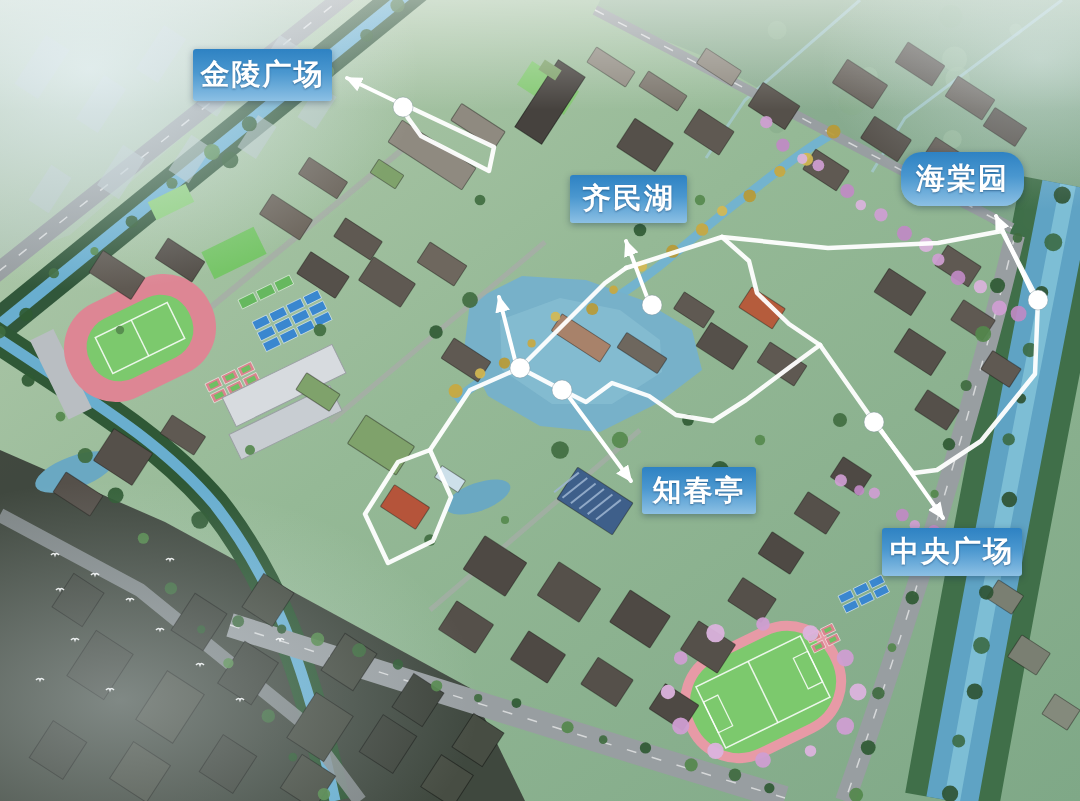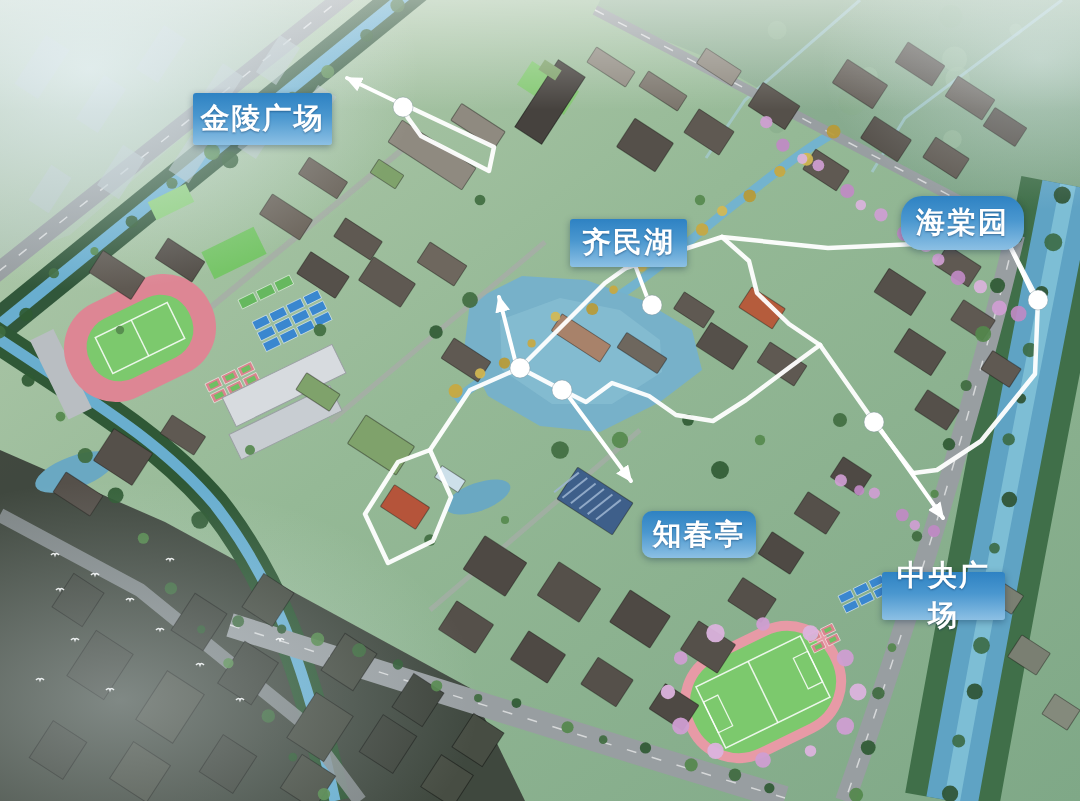--- a/index.html
+++ b/index.html
@@ -6,21 +6,20 @@
   .stage{position:relative;width:1080px;height:801px;overflow:hidden;
          font-family:"Liberation Sans","DejaVu Sans",sans-serif;background:#9cbd9c;}
   .stage svg{position:absolute;left:0;top:0;}
   .map-label{
     position:absolute;display:flex;align-items:center;justify-content:center;
     color:#fff;font-weight:bold;font-size:29px;letter-spacing:2px;
     background:linear-gradient(180deg,#2e82c3 0%,#4a97cf 45%,#8cc0e4 100%);
     border-radius:3px;box-shadow:0 2px 7px rgba(0,30,60,.35);
     text-shadow:0 1px 2px rgba(0,40,80,.45);
     font-family:"Liberation Sans","DejaVu Sans",sans-serif;
-    margin-top:44px;
   }
 </style>
 </head>
 <body>
 
 <div class="stage">
 
 <svg id="scene" width="1080" height="801" viewBox="0 0 1080 801">
   <defs>
     <linearGradient id="gBase" x1="0" y1="0" x2="1" y2="1">
@@ -438,15 +437,15 @@
         <line x1="569" y1="397" x2="631" y2="481" stroke="#ffffff" stroke-width="4" stroke-linecap="round" marker-end="url(#arrowhead)"></line>
         <circle cx="562" cy="390" r="10" fill="#ffffff" stroke="rgba(120,140,150,0.4)" stroke-width="1"></circle>
         <line x1="881" y1="430" x2="943" y2="518" stroke="#ffffff" stroke-width="4" stroke-linecap="round" marker-end="url(#arrowhead)"></line>
         <circle cx="874" cy="422" r="10" fill="#ffffff" stroke="rgba(120,140,150,0.4)" stroke-width="1"></circle>
       </g>
 </svg>
 
 <div class="map-label" style="left: 193px; top: 49px; width: 139px; height: 52px;">金陵广场</div>
 <div class="map-label" style="left: 570px; top: 175px; width: 117px; height: 48px;">齐民湖</div>
 <div class="map-label" style="left: 901px; top: 152px; width: 123px; height: 54px; border-radius: 21px;">海棠园</div>
-<div class="map-label" style="left: 642px; top: 467px; width: 114px; height: 47px; border-radius: 10px;">知春亭</div>
-<div class="map-label" style="left: 882px; top: 528px; width: 123px; height: 48px; text-align: center;">中央广场</div>
+<div class="map-label" style="left: 642px; top: 467px; width: 114px; height: 47px;">知春亭</div>
+<div class="map-label" style="left: 882px; top: 528px; width: 140px; height: 48px;">中央广场</div>
 </div>
 
 </body></html>

